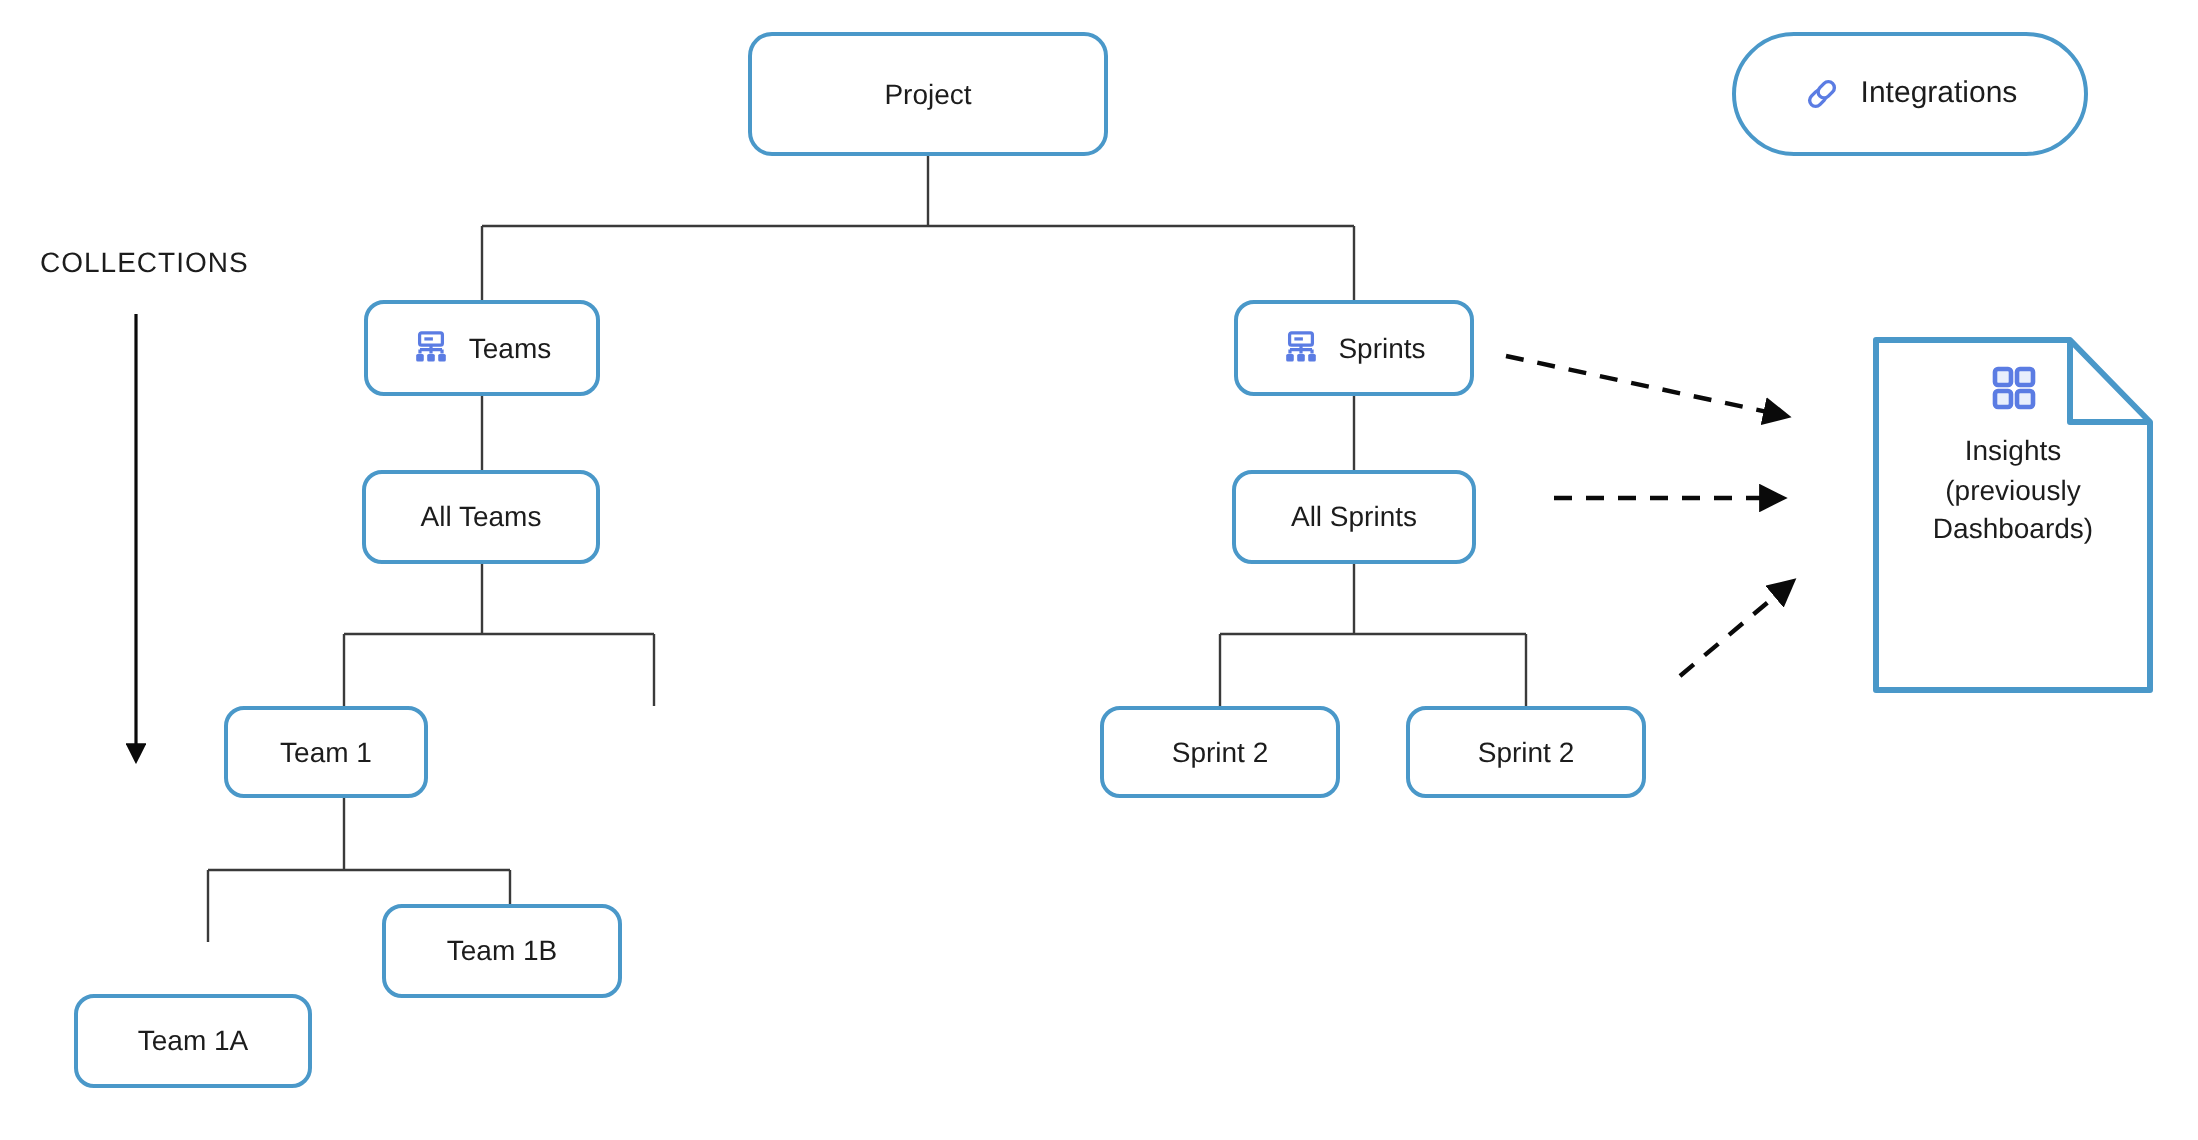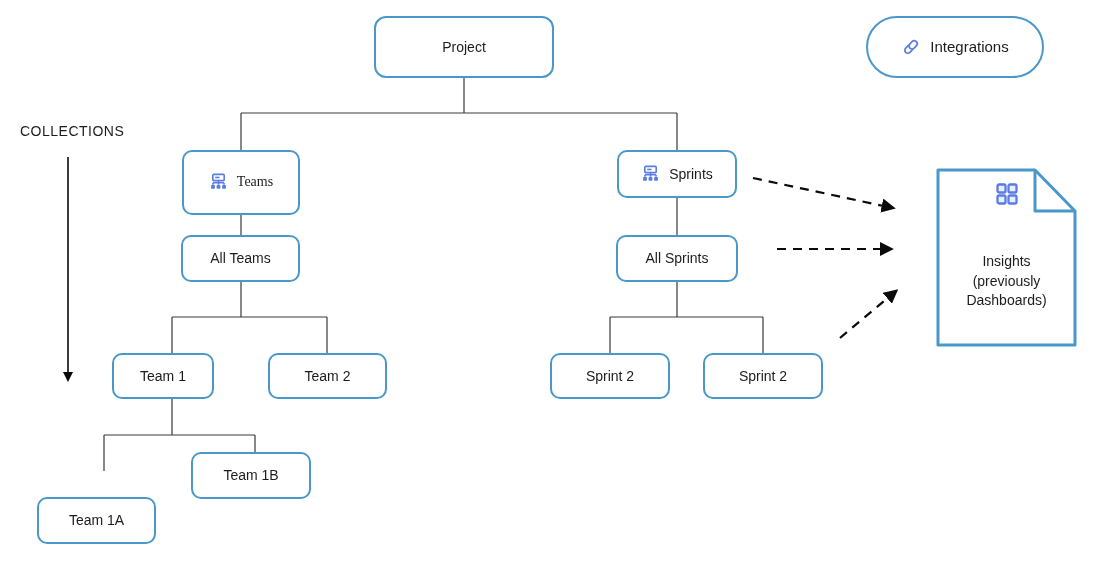--- a/index.html
+++ b/index.html
@@ -26,21 +26,21 @@
   .pill{border-radius:31px;font-size:15px;}
   .side-label{
     position:absolute;left:20px;top:123px;z-index:1;
     font-size:14px;letter-spacing:0.5px;color:var(--text);
   }
   .doc-content{
     position:absolute;left:938px;top:182px;width:137px;z-index:1;
     display:flex;flex-direction:column;align-items:center;gap:10px;
     font-size:14px;line-height:1.4;text-align:center;
   }
-  .doc-text{display:flex;flex-direction:column;margin-top:36px;}
+  .doc-text{display:flex;flex-direction:column;}
   .icon{display:inline-flex;flex:none;}
 </style>
 </head>
 <body>
 
 <div class="canvas">
 
   <svg class="wires" viewBox="0 0 1099 570" xmlns="http://www.w3.org/2000/svg">
     <defs>
       <marker id="arrowhead" viewBox="0 0 10 10" refX="8" refY="5" markerWidth="6.5" markerHeight="6.5" orient="auto-start-reverse">
@@ -83,21 +83,21 @@
       <svg width="20" height="20" viewBox="0 0 20 20">
         <g transform="rotate(-45 10 10)" stroke="#5b7ce3" stroke-width="1.7" fill="#ffffff">
           <rect x="2.5" y="7" width="9" height="6" rx="3"></rect>
           <rect x="8.5" y="7" width="9" height="6" rx="3"></rect>
         </g>
       </svg>
     </span>
     <span>Integrations</span>
   </div>
 
-  <div class="node" style="left:182px;top:150px;width:118px;height:65px;font-family:Liberation Serif, serif;">
+  <div class="node" style="left:182px;top:150px;width:118px;height:48px;">
     <span class="icon">
       <svg width="19" height="19" viewBox="0 0 20 20">
         <g stroke="#5b7ce3" stroke-width="1.7" fill="none">
           <rect x="4" y="1.5" width="12" height="6.5" rx="1"></rect>
           <path d="M6.5 4.7 H11"></path>
           <path d="M10 8 V10.3 M4.2 10.3 H15.8 M4.2 10.3 V12.4 M10 10.3 V12.4 M15.8 10.3 V12.4"></path>
         </g>
         <g fill="#5b7ce3">
           <rect x="2.2" y="12.6" width="4" height="4" rx="0.8"></rect>
           <rect x="8" y="12.6" width="4" height="4" rx="0.8"></rect>
@@ -129,23 +129,20 @@
   <div class="node" style="left:181px;top:235px;width:119px;height:47px;">
     <span>All Teams</span>
   </div>
   <div class="node" style="left:616px;top:235px;width:122px;height:47px;">
     <span>All Sprints</span>
   </div>
 
   <div class="node" style="left:112px;top:353px;width:102px;height:46px;">
     <span>Team 1</span>
   </div>
-  <div class="node" style="left:268px;top:353px;width:119px;height:46px;">
-    <span>Team 2</span>
-  </div>
 
   <div class="node" style="left:550px;top:353px;width:120px;height:46px;">
     <span>Sprint 2</span>
   </div>
   <div class="node" style="left:703px;top:353px;width:120px;height:46px;">
     <span>Sprint 2</span>
   </div>
 
   <div class="node" style="left:37px;top:497px;width:119px;height:47px;">
     <span>Team 1A</span>

